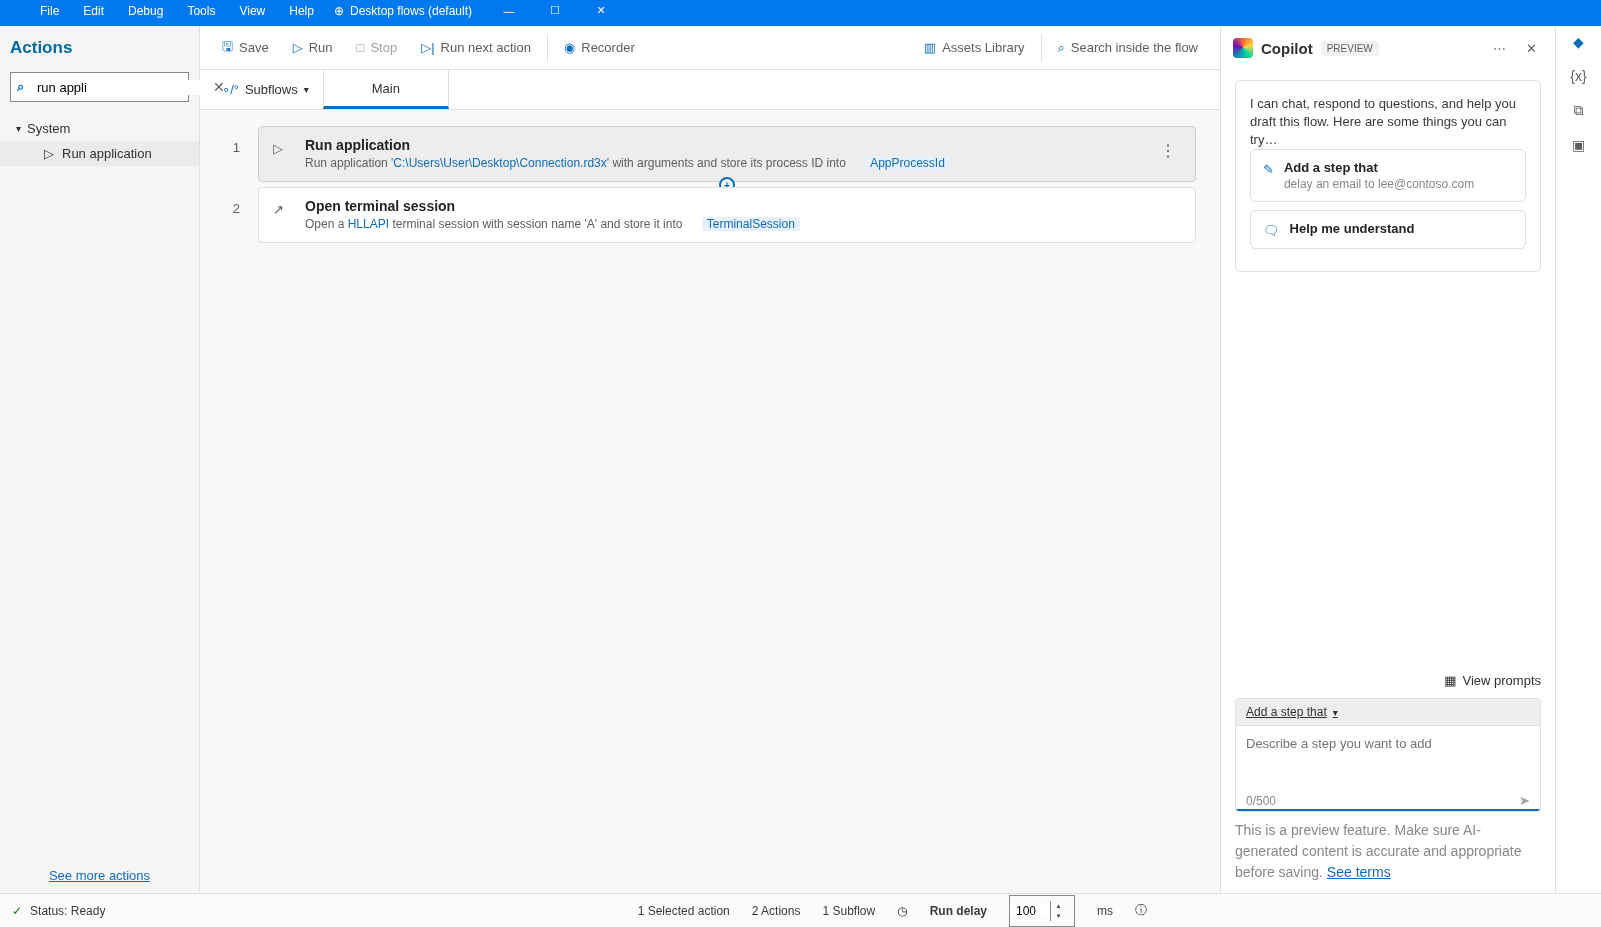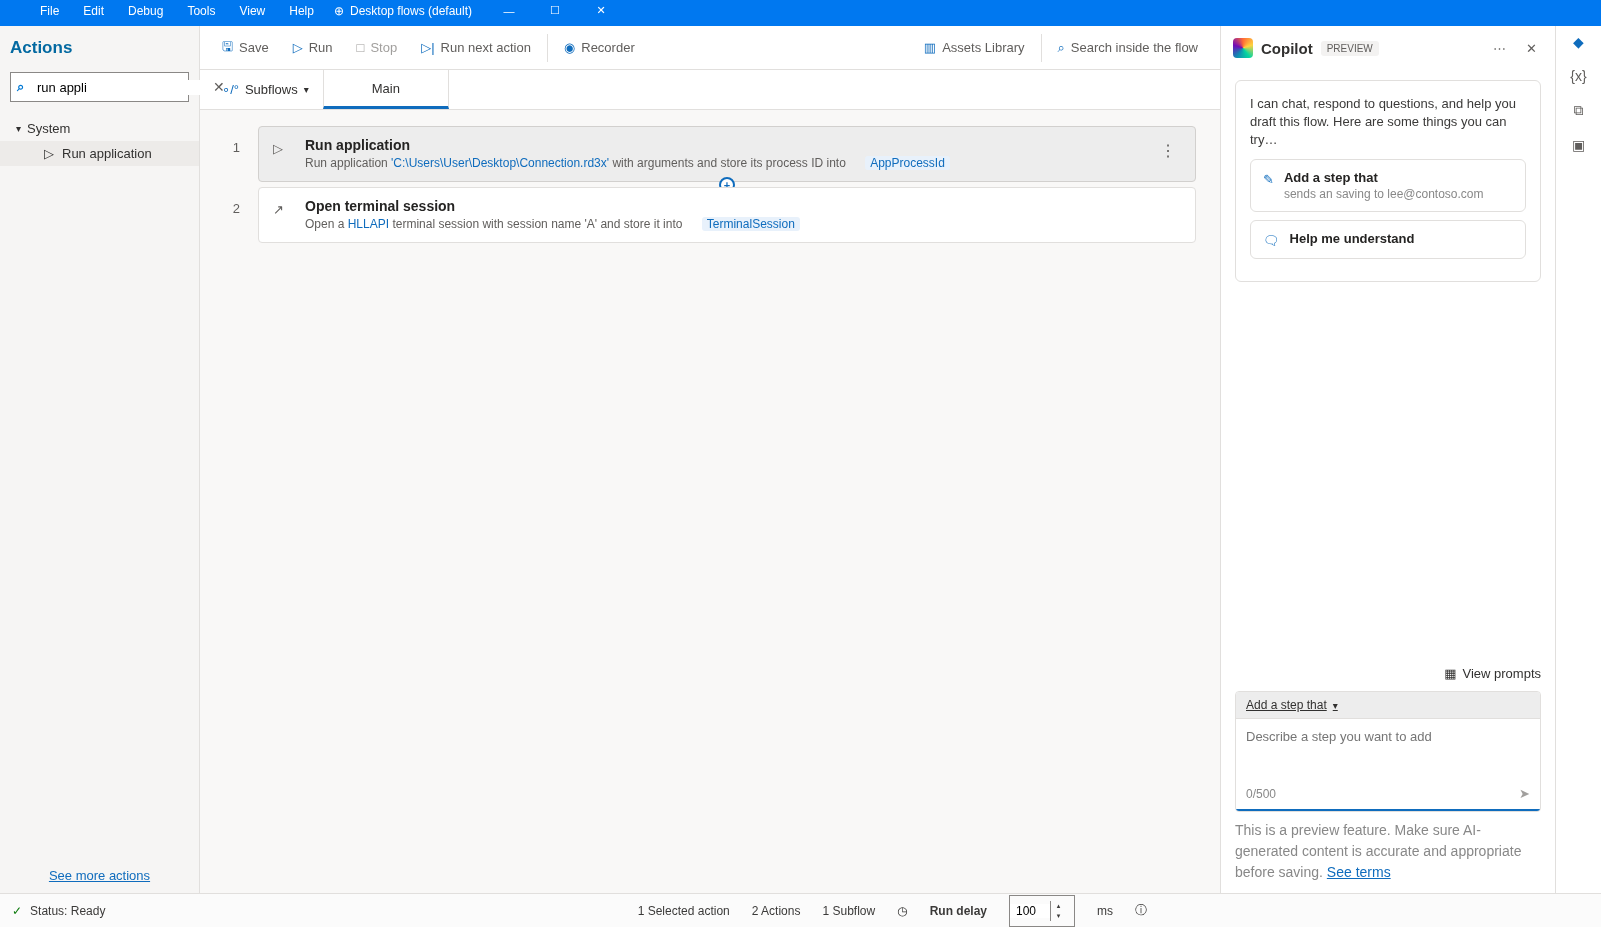--- a/index.html
+++ b/index.html
@@ -52,33 +52,33 @@
 
 .copilot{width:334px;background:#fff;display:flex;flex-direction:column}
 .cp-head{height:44px;display:flex;align-items:center;padding:0 12px;gap:8px}
 .cp-logo{width:20px;height:20px;border-radius:4px;background:conic-gradient(#ff6b35,#ffd23f,#06d6a0,#118ab2,#7209b7,#ff6b35)}
 .cp-title{font-size:15px;font-weight:600}
 .cp-badge{background:#f3f2f1;border-radius:3px;padding:2px 6px;font-size:10px;color:#605e5c}
 .cp-head-spacer{flex:1}
 .cp-head-icon{padding:4px 6px;color:#605e5c;cursor:pointer}
 .cp-body{flex:1;padding:10px 14px;overflow:auto}
 .cp-card{background:#fff;border:1px solid #e1dfdd;border-radius:6px;padding:14px;margin-bottom:10px}
-.cp-intro{font-size:13px;color:#3b3a39;line-height:18px;margin-bottom:10px}
+.cp-intro{font-size:13px;color:#3b3a39;line-height:18px;}
 .cp-sugg{border:1px solid #e1dfdd;border-radius:6px;padding:10px 12px;margin-bottom:8px;display:flex;gap:10px;cursor:pointer}
 .cp-sugg-icon{color:#0f6cbd;padding-top:2px}
 .cp-sugg-body{flex:1}
 .cp-sugg-title{font-size:13px;font-weight:600;color:#252423}
 .cp-sugg-desc{font-size:12px;color:#888;margin-top:2px}
 .cp-prompts{text-align:right;padding:4px 14px}
 .cp-prompts-btn{display:inline-flex;align-items:center;gap:6px;font-size:13px;color:#323130;cursor:pointer}
 .cp-input-wrap{margin:6px 14px 0;border:1px solid #e1dfdd;border-radius:4px;overflow:hidden}
 .cp-input-hdr{background:#ededed;border-bottom:1px solid #e1dfdd;padding:6px 10px;font-size:12px;display:flex;align-items:center;gap:6px}
 .cp-input-hdr span{text-decoration:underline}
 .cp-ta{width:100%;border:none;outline:none;resize:none;font-size:13px;padding:10px;height:60px;font-family:inherit}
-.cp-input-ftr{display:flex;justify-content:space-between;align-items:center;padding:4px 10px 8px;border-bottom:2px solid #0f6cbd}
+.cp-input-ftr{display:flex;justify-content:space-between;align-items:center;padding:4px 10px 1px;border-bottom:2px solid #0f6cbd}
 .cp-count{font-size:12px;color:#888}
 .cp-send{color:#a19f9d;cursor:pointer}
 .cp-disc{font-size:14px;color:#888;padding:8px 14px 10px;line-height:21px}
 .cp-disc a{color:#0f6cbd;text-decoration:underline}
 
 .rail{width:46px;background:#fff;border-left:1px solid #e1dfdd;display:flex;flex-direction:column;align-items:center;padding-top:8px;gap:18px}
 .rail-icon{color:#605e5c;font-size:14px;cursor:pointer}
 .rail-icon.active{color:#0f6cbd}
 
 .statusbar{height:34px;background:#fbfbfb;border-top:1px solid #e1dfdd;display:flex;align-items:center;padding:0 12px;font-size:12px;color:#3b3a39;gap:22px}
@@ -220,21 +220,21 @@
       <div class="cp-head-icon">⋯</div>
       <div class="cp-head-icon">✕</div>
     </div>
     <div class="cp-body">
       <div class="cp-card">
         <div class="cp-intro">I can chat, respond to questions, and help you draft this flow. Here are some things you can try…</div>
         <div class="cp-sugg">
           <div class="cp-sugg-icon">✎</div>
           <div class="cp-sugg-body">
             <div class="cp-sugg-title">Add a step that</div>
-            <div class="cp-sugg-desc">sends an saving to lee@contoso.com</div>
+            <div class="cp-sugg-desc">delay an email to lee@contoso.com</div>
           </div>
         </div>
         <div class="cp-sugg">
           <div class="cp-sugg-icon">🗨</div>
           <div class="cp-sugg-body">
             <div class="cp-sugg-title">Help me understand</div>
           </div>
         </div>
       </div>
     </div>

